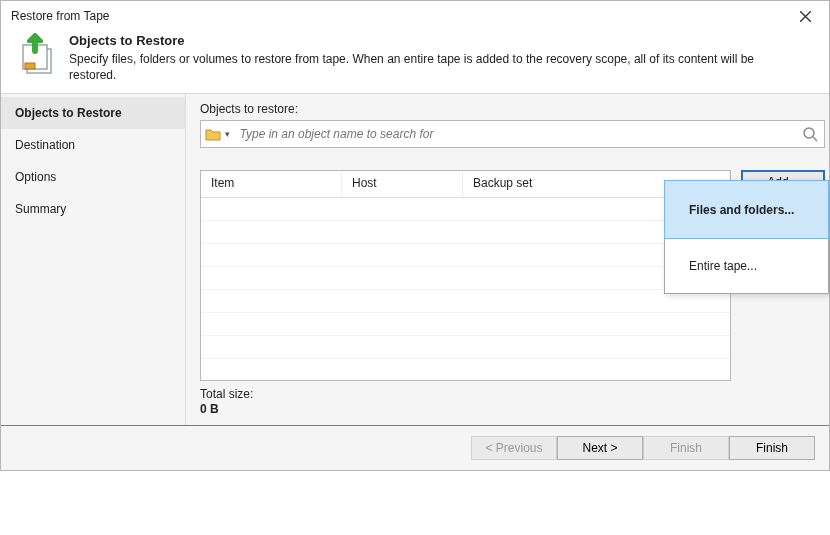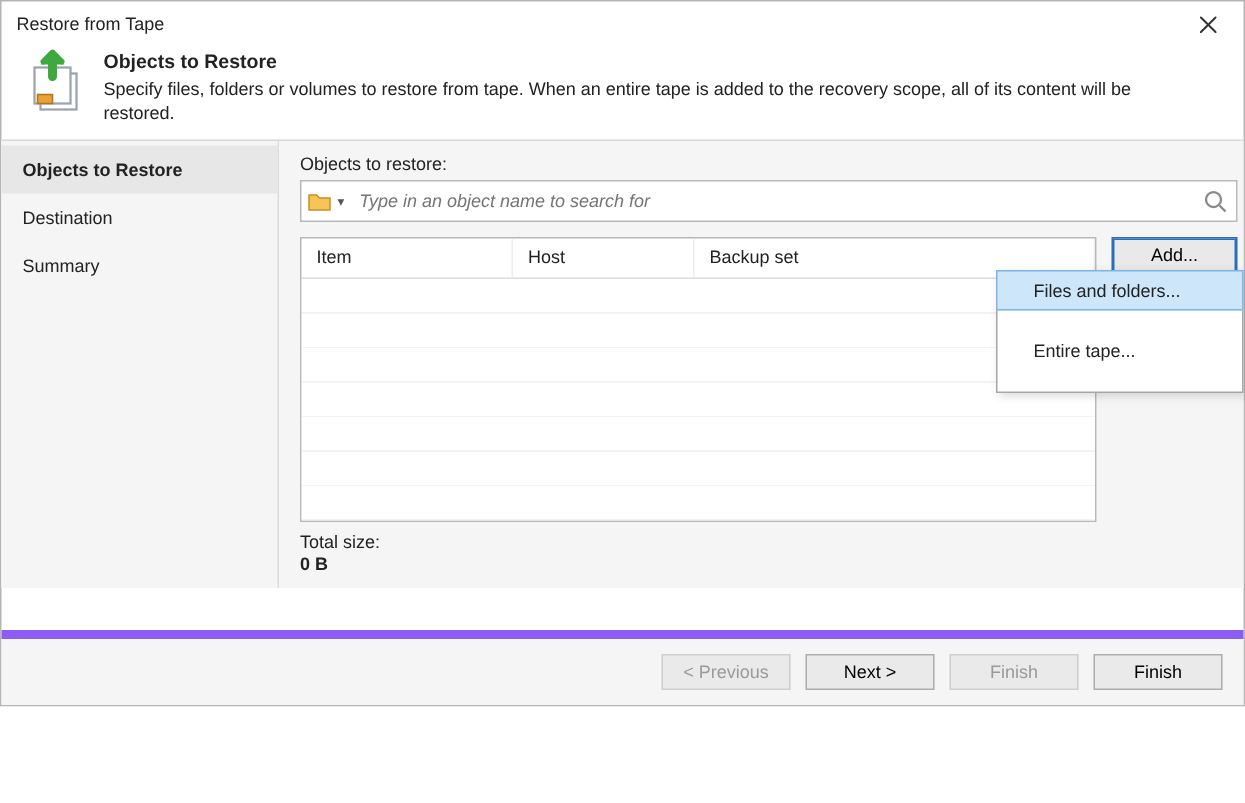--- a/index.html
+++ b/index.html
@@ -128,21 +128,21 @@
   background: transparent;
 }
 .searchbar .mag {
   width: 16px;
   height: 16px;
   color: #888;
 }
 
 .table-wrap {
   display: flex;
-  margin-top: 10px;
+  margin-top: 22px;
   flex: 1;
   min-height: 0;
 }
 .grid {
   flex: 1;
   border: 1px solid #b8b8b8;
   background: #fff;
   display: flex;
   flex-direction: column;
   overflow: hidden;
@@ -195,28 +195,26 @@
 
 .total {
   margin-top: 6px;
   font-size: 12px;
   line-height: 1.25;
 }
 .total .v { font-weight: 700; }
 
 .footer {
   height: 44px;
-  border-top: 6px solid #8b5cf6;
+  border-top: 1px solid #8b5cf6;
   background: #f5f5f5;
   display: flex;
   justify-content: flex-end;
   align-items: center;
-  gap: 10px;
   padding: 0 14px;
-  margin-top: 28px;
 }
 .footer .btn {
   width: 86px;
   background: #eaeaea;
 }
 
 
 .popup {
   position: absolute;
   top: 179px;
@@ -231,22 +229,23 @@
   height: 23px;
   display: flex;
   align-items: center;
   padding: 16px 24px;
   font-size: 12px;
 }
 .popup .item.hover {
   background: #cde6f9;
   border: 1px solid #7ab6e8;
   margin: -1px;
-  padding: 0 24px;
+  padding: 16px 24px;
   height: 25px;
+  font-weight: bold;
 }
 </style>
 </head>
 <body>
 
 <div class="window">
 
   <div class="titlebar">
     <span class="title">Restore from Tape</span>
     <div class="close">
@@ -271,20 +270,21 @@
     <div>
       <h1>Objects to Restore</h1>
       <p>Specify files, folders or volumes to restore from tape. When an entire tape is added to the recovery scope, all of its content will be restored.</p>
     </div>
   </div>
 
   <div class="body">
     <div class="sidebar">
       <div class="step active">Objects to Restore</div>
       <div class="step">Destination</div>
+      <div class="step">Options</div>
       <div class="step">Summary</div>
     </div>
 
     <div class="main">
       <div class="label">Objects to restore:</div>
 
       <div class="searchbar">
         <span class="folder">
           <svg viewBox="0 0 16 14">
               <path d="M1 3h5l2 2h7v8H1z" fill="#f5c556" stroke="#c98f1f"></path>

